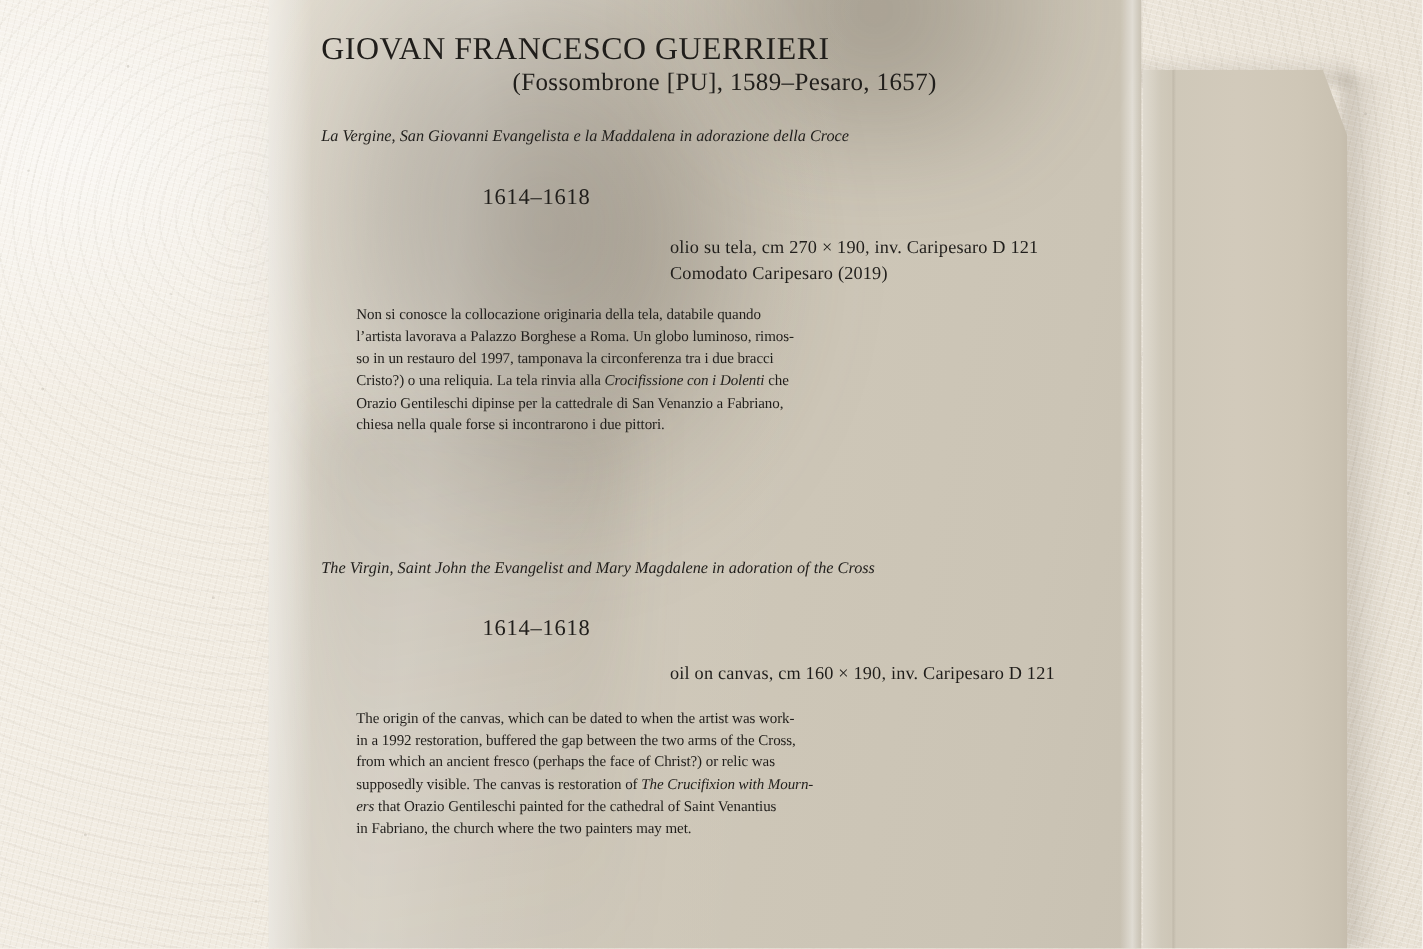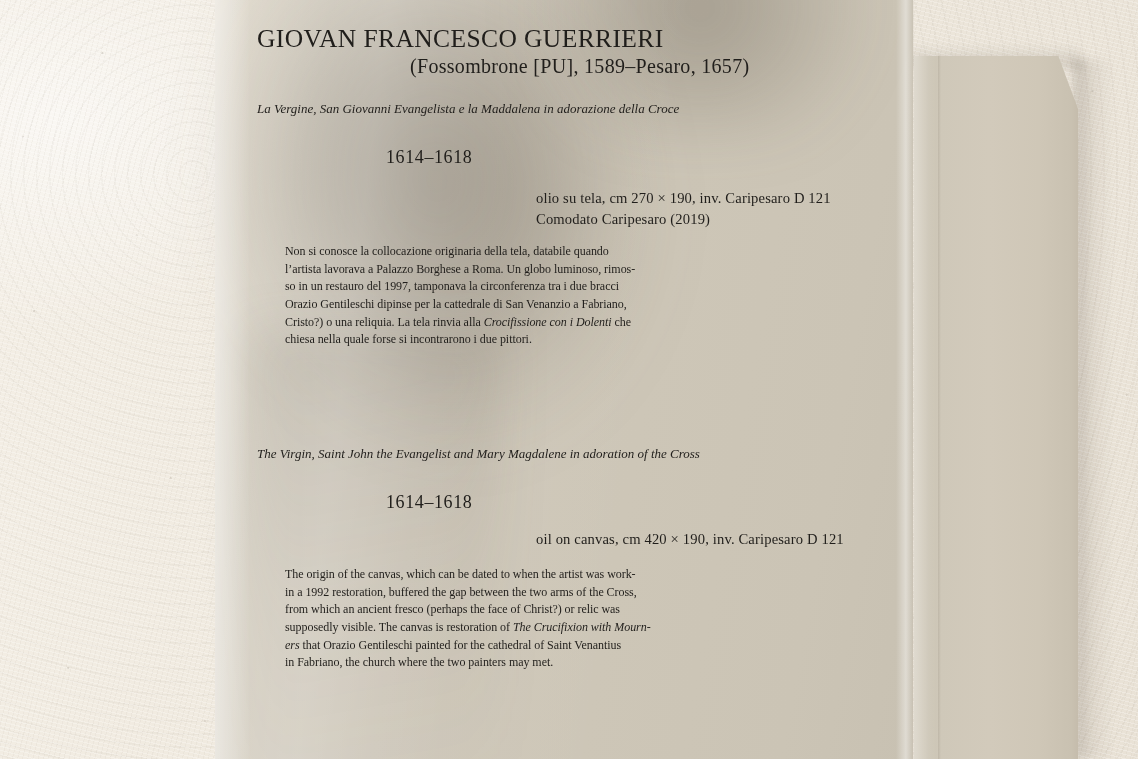--- a/index.html
+++ b/index.html
@@ -279,33 +279,33 @@
 
     <div class="tech-it">
       <div>olio su tela, cm 270 × 190, inv. Caripesaro D 121</div>
       <div>Comodato Caripesaro (2019)</div>
     </div>
 
     <div class="body-it">
         <div class="body-line"><span>Non si conosce la collocazione originaria della tela, databile quando</span></div>
         <div class="body-line"><span>l’artista lavorava a Palazzo Borghese a Roma. Un globo luminoso, rimos-</span></div>
         <div class="body-line"><span>so in un restauro del 1997, tamponava la circonferenza tra i due bracci</span></div>
+        <div class="body-line"><span>Cristo?) o una reliquia. La tela rinvia alla </span><span class="it">Crocifissione con i Dolenti</span><span> che</span></div>
         <div class="body-line"><span>Orazio Gentileschi dipinse per la cattedrale di San Venanzio a Fabriano,</span></div>
-        <div class="body-line"><span>Cristo?) o una reliquia. La tela rinvia alla </span><span class="it">Crocifissione con i Dolenti</span><span> che</span></div>
         <div class="body-line"><span>chiesa nella quale forse si incontrarono i due pittori.</span></div>
       </div>
 
     <div class="title-en">
       <span>The Virgin, Saint John the Evangelist and Mary Magdalene in adoration</span>
       <span>of the Cross</span>
     </div>
     <div class="date-en">1614–1618</div>
 
     <div class="tech-en">
-      <div>oil on canvas, cm 420 × 190, inv. Caripesaro D 121</div>
+      <div>oil on canvas, cm 160 × 190, inv. Caripesaro D 121</div>
     </div>
 
     <div class="body-en">
         <div class="body-line"><span>The origin of the canvas, which can be dated to when the artist was work-</span></div>
         <div class="body-line"><span>in a 1992 restoration, buffered the gap between the two arms of the Cross,</span></div>
         <div class="body-line"><span>from which an ancient fresco (perhaps the face of Christ?) or relic was</span></div>
         <div class="body-line"><span>supposedly visible. The canvas is restoration of </span><span class="it">The Crucifixion with Mourn-</span></div>
         <div class="body-line"><span class="it">ers</span><span> that Orazio Gentileschi painted for the cathedral of Saint Venantius</span></div>
         <div class="body-line"><span>in Fabriano, the church where the two painters may met.</span></div>
       </div>

